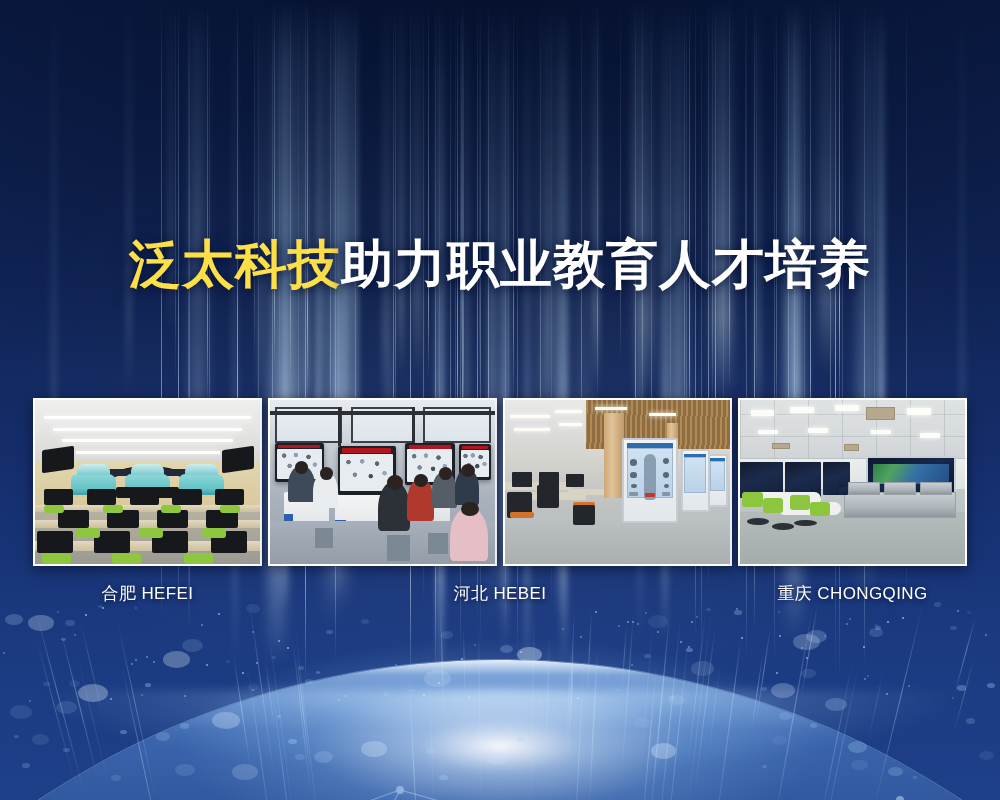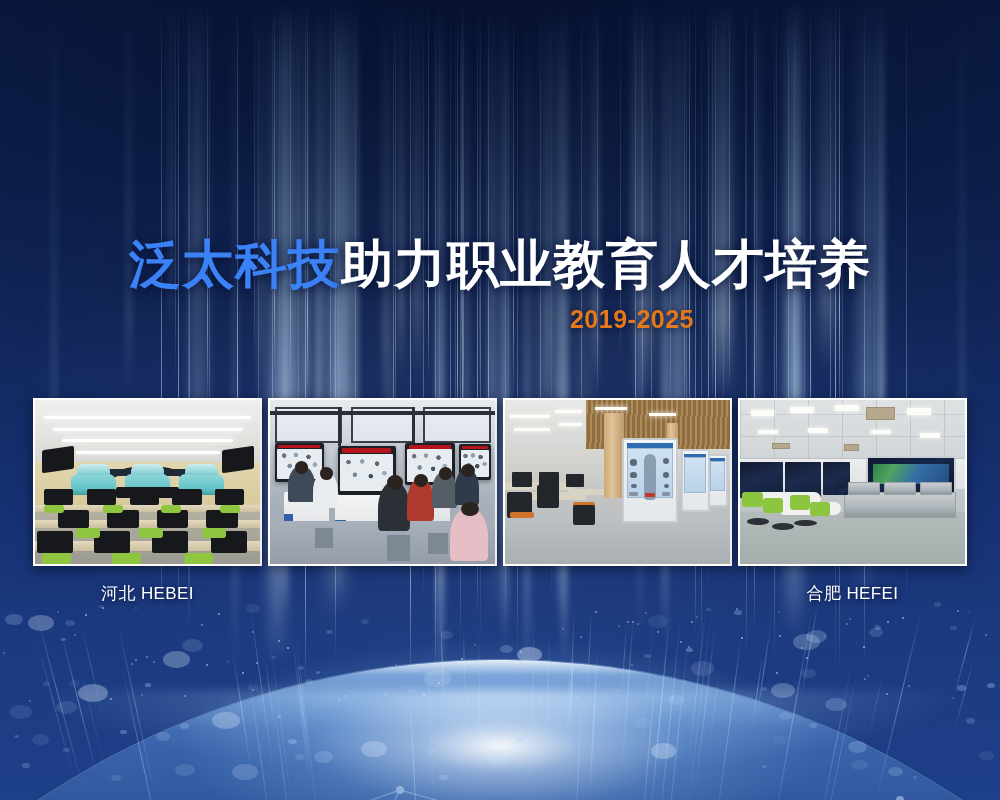--- a/index.html
+++ b/index.html
@@ -96,21 +96,21 @@
     z-index:8;
   }
   .headline{
     display:inline-block;
     font-size:52px;line-height:60px;
     font-weight:bold;
     letter-spacing:1px;
     white-space:nowrap;
     text-shadow:0 2px 10px rgba(0,10,40,.75), 0 0 22px rgba(10,30,80,.65);
   }
-  .headline .brand{color:#3b82f6;}
+  .headline .brand{color:#fde047;}
   .headline .rest{color:#ffffff;}
 
   .subtitle{
     position:absolute;
     top:305px;
     left:0;right:0;
     text-align:center;
     z-index:8;
   }
   .subtitle span{
@@ -641,23 +641,20 @@
       <div class="ray" style="left: 117px; top: 622px; height: 179px; transform: rotate(-12.2deg); opacity: 0.57;"></div>
       <div class="ray" style="left: 570px; top: 650px; height: 98px; transform: rotate(2.2deg); opacity: 0.54;"></div>
       <div class="ray" style="left: 719px; top: 667px; height: 85px; transform: rotate(7deg); opacity: 0.33;"></div>
       <div class="ray" style="left: 688px; top: 636px; height: 220px; transform: rotate(6deg); opacity: 0.56;"></div>
       <div class="ray" style="left: 266px; top: 614px; height: 228px; transform: rotate(-7.5deg); opacity: 0.24;"></div>
     </div>
 
   <div class="headline-wrap">
     <div class="headline"><span class="brand">泛太科技</span><span class="rest">助力职业教育人才培养</span></div>
   </div>
-  <div class="subtitle">
-    <span>2019-2025</span>
-  </div>
 
   <div class="gallery">
 
     <div class="photo-card">
       <div class="photo p1">
         <div class="ceiling"></div>
         <div class="tube" style="left:4%;right:4%;top:10%;"></div>
         <div class="tube" style="left:8%;right:8%;top:17%;"></div>
         <div class="tube" style="left:12%;right:12%;top:24%;"></div>
         <div class="tube" style="left:18%;right:18%;top:31%;"></div>
@@ -838,17 +835,18 @@
         <div class="line" style="left:48%;top:50%;width:14%;height:8%;"></div>
         <div class="line" style="left:64%;top:50%;width:14%;height:8%;"></div>
         <div class="line" style="left:80%;top:50%;width:14%;height:8%;"></div>
         <div class="darkpanel" style="left:44%;top:52%;width:4%;height:6%;"></div>
       </div>
     </div>
 
   </div>
 
   <div class="caption-row">
+    <div class="caption">合肥  HEFEI</div>
     <div class="caption">河北  HEBEI</div>
-    <div class="caption">合肥  HEFEI</div>
+    <div class="caption">重庆  CHONGQING</div>
   </div>
 
 </div>
 
 </body></html>

